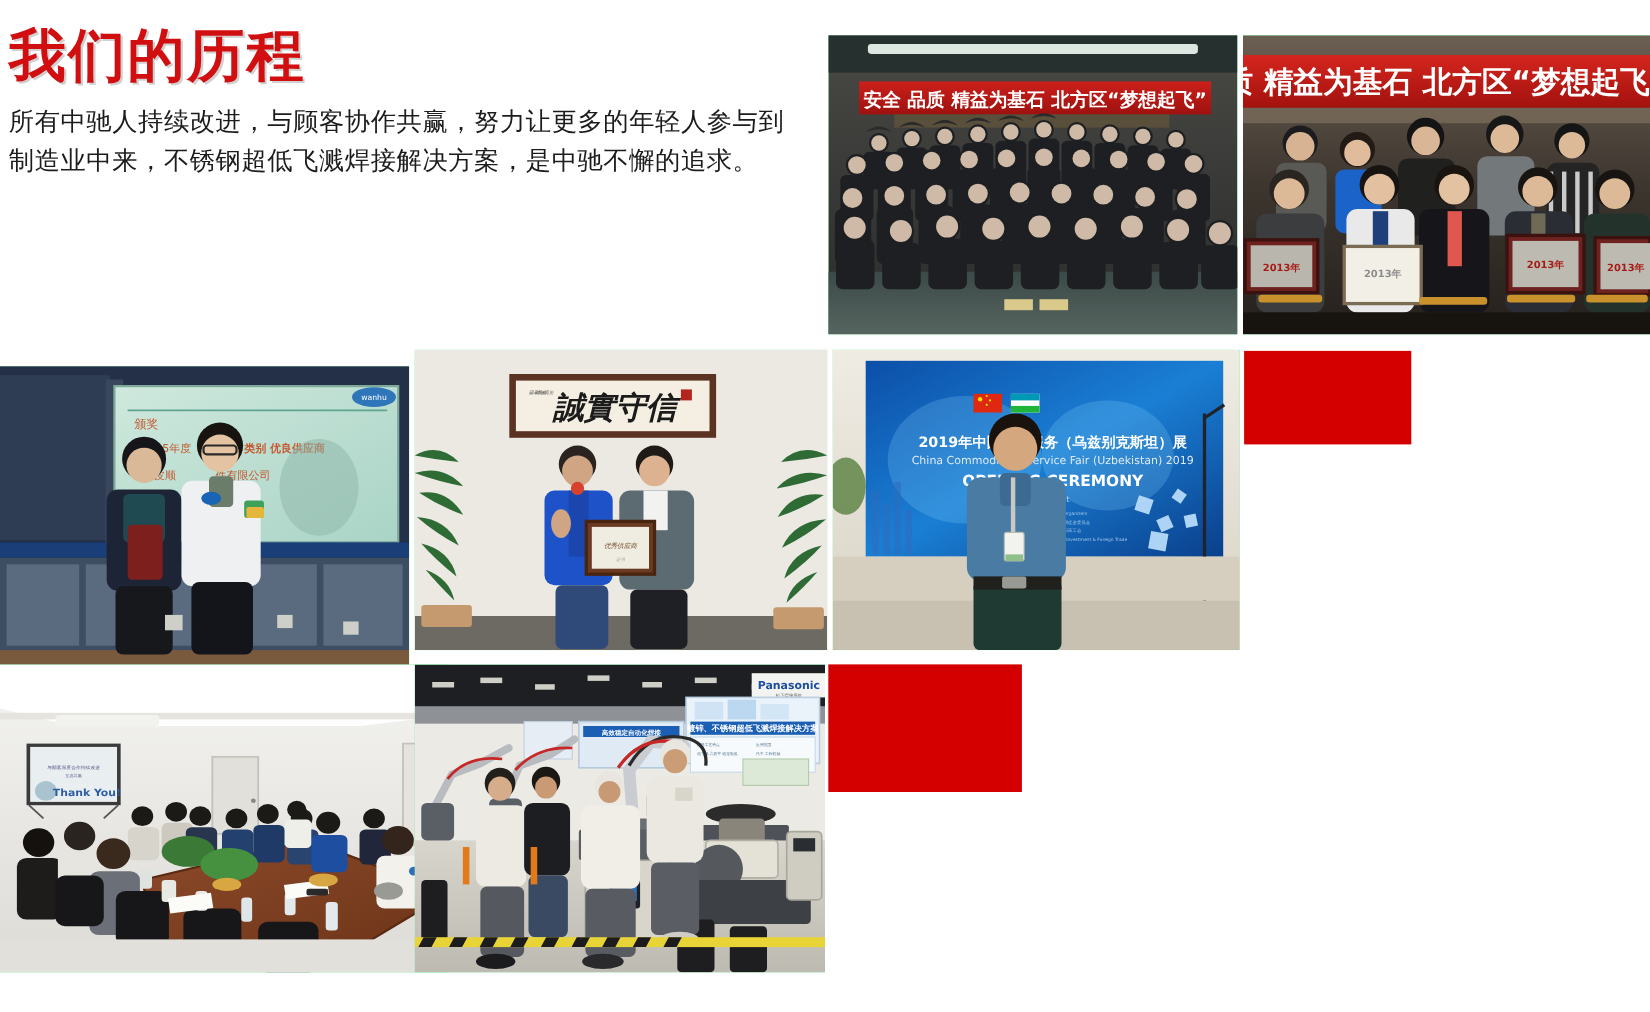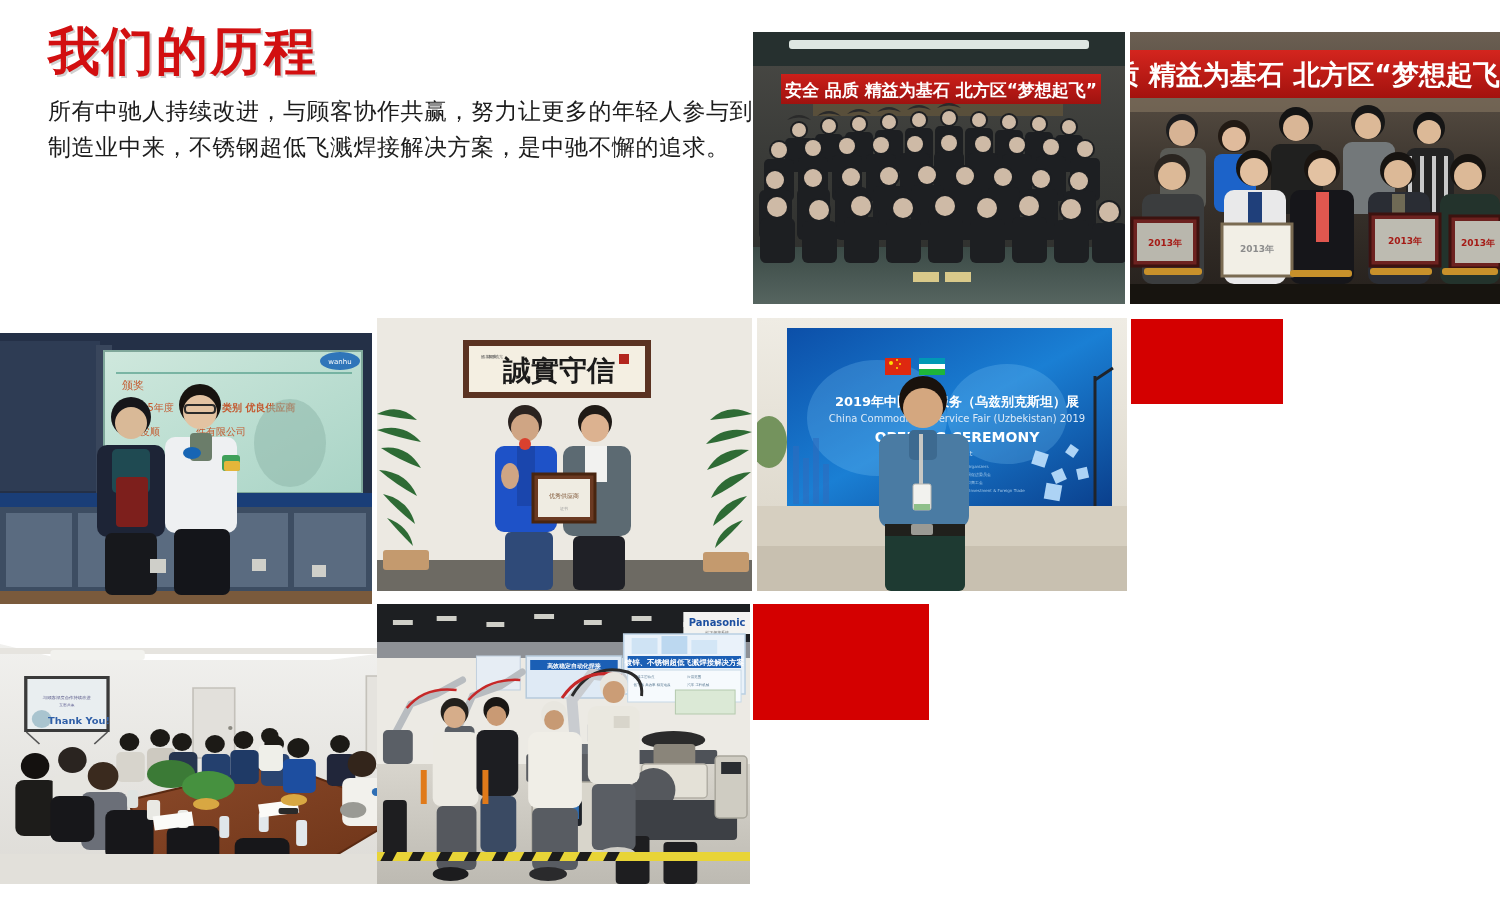--- a/index.html
+++ b/index.html
@@ -20,21 +20,20 @@
     height: 920px;
     background: #ffffff;
   }
 
   
   .intro {
     position: absolute;
     left: 8px;
     top: 24px;
     width: 720px;
-    margin-left: 40px;
   }
   .intro-title {
     font-size: 52px;
     font-weight: bold;
     color: #d20f10;
     letter-spacing: 2px;
     line-height: 1.05;
     margin: 0 0 14px 0;
     text-shadow: 2px 2px 0 rgba(150,150,150,0.45);
     font-family: "DejaVu Sans", "Liberation Sans", sans-serif;
@@ -387,21 +386,21 @@
           <rect x="224" y="128" width="16" height="10" rx="2" fill="#e4b63a"></rect>
           <rect x="174" y="196" width="56" height="66" rx="7" fill="#14151a"></rect>
         </g>
         <rect x="150" y="226" width="16" height="14" fill="#cfcfc9"></rect>
         <rect x="252" y="226" width="14" height="12" fill="#cfcfc9"></rect>
         <rect x="312" y="232" width="14" height="12" fill="#cfcfc9"></rect>
       </svg>
     </div>
   </div>
 
-  <div class="tile" title="誠實守信" style="left: 377px; top: 318px; width: 375px; height: 273px;">
+  <div class="tile" title="誠實守信" style="left: 377px; top: 318px; width: 375px; height: 273px; font-style: italic;">
     <div class="photo">
       <svg viewBox="0 0 375 273" preserveAspectRatio="none" aria-hidden="true">
         <rect width="375" height="273" fill="#ece9e2"></rect>
         <rect x="0" y="242" width="375" height="31" fill="#6d6a63"></rect>
 
         <rect x="86" y="22" width="188" height="58" fill="#5b3322"></rect>
         <rect x="92" y="28" width="176" height="46" fill="#f4efe2"></rect>
         <text x="182" y="62" font-family="DejaVu Serif, serif" font-size="28" font-weight="bold" fill="#1b1b1b" text-anchor="middle">誠實守信</text>
         <g font-family="DejaVu Serif, serif" font-size="4" fill="#555">
           <text x="104" y="40">國泰民安</text>

